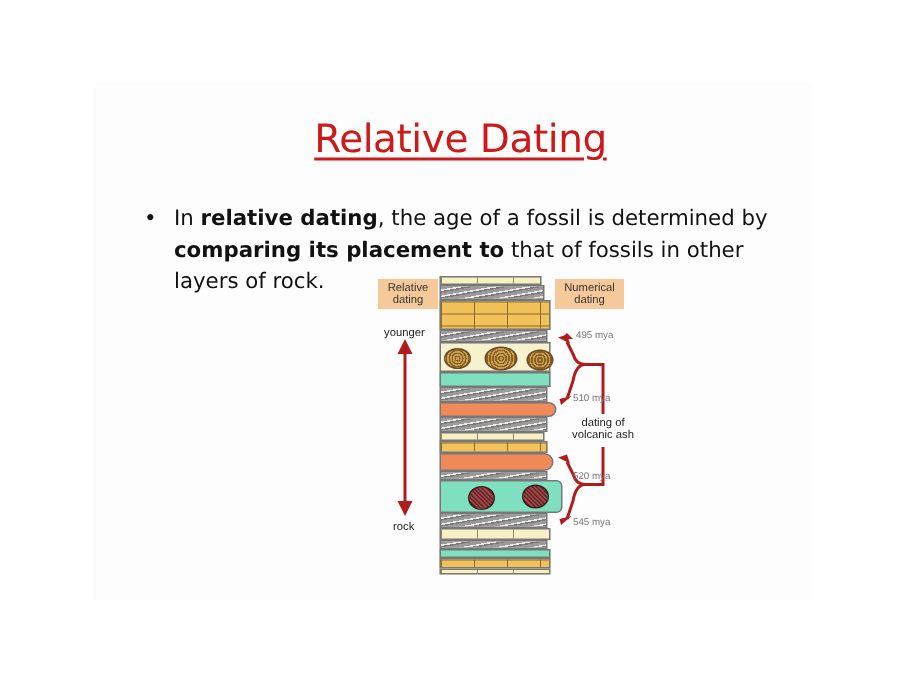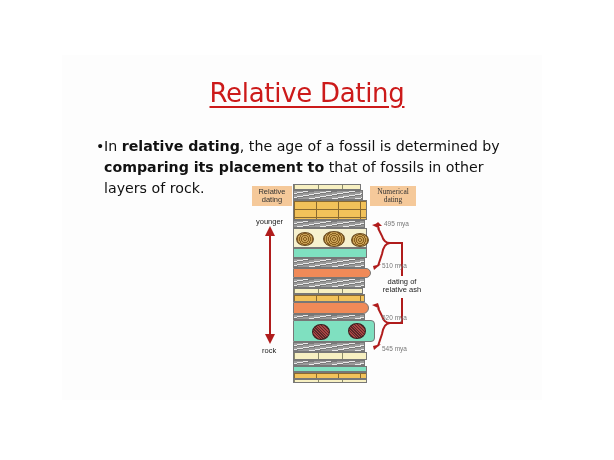--- a/index.html
+++ b/index.html
@@ -1,21 +1,21 @@
 <!DOCTYPE html>
 <html><head>
 <meta charset="utf-8">
 <style>
   html, body { margin: 0; padding: 0; }
   body { width: 614px; height: 460px; background: #ffffff; position: relative; overflow: hidden; font-family: "Liberation Sans", sans-serif; }
   .slide { position: absolute; left: 62px; top: 55px; width: 480px; height: 345px; background: #fdfdfd; }
   .title { position: absolute; left: 0; width: 614px; top: 78px; text-align: center; font-family: "DejaVu Sans", sans-serif; font-size: 26px; color: #cc1a1a; text-decoration: underline; text-decoration-thickness: 2px; text-underline-offset: 4px; letter-spacing: -0.3px; }
   .bullet { position: absolute; left: 96px; top: 136px; width: 440px; font-family: "DejaVu Sans", sans-serif; font-size: 14.2px; line-height: 21px; color: #111; }
   .bullet .dot { position: absolute; left: 0; top: 0; }
-  .bullet .txt { position: absolute; left: 8px; top: 0; width: 420px; }
+  .bullet .txt { position: absolute; left: 20px; top: 0; width: 420px; }
   .bullet b { font-weight: bold; }
   .diagram { position: absolute; left: 250px; top: 180px; width: 175px; height: 205px; }
   .lbl-box { position: absolute; background: #f5c99a; font-size: 7.5px; line-height: 8px; text-align: center; color: #333; padding: 2px 3px; }
   .small { position: absolute; font-size: 7.5px; color: #222; }
   .mya { position: absolute; font-size: 6.5px; color: #777; }
   .layer { position: absolute; left: 43px; box-sizing: border-box; border: 1px solid #777; }
   .shale { background: repeating-linear-gradient(170deg, #9a9a9a 0 2px, #e8e8e8 2px 3px, #7a7a7a 3px 4px); }
   .brick-yellow { background-color: #f2c25a; background-image: linear-gradient(#8a6a30 1px, transparent 1px), linear-gradient(90deg, #8a6a30 1px, transparent 1px); background-size: 22px 8px, 22px 8px; }
   .brick-cream { background-color: #f7f0c2; background-image: linear-gradient(90deg, #8a8a6a 1px, transparent 1px); background-size: 24px 100%; }
   .cream { background: #f6f1cf; }
@@ -31,21 +31,21 @@
 
 <div class="title">Relative Dating</div>
 
 <div class="bullet">
   <span class="dot">•</span>
   <span class="txt"><span>In </span><b>relative dating</b><span>, the age of a fossil is determined by </span><b>comparing its placement to</b><span> that of fossils in other layers of rock.</span></span>
 </div>
 
 <div class="diagram">
   <div class="lbl-box" style="left:2px; top:6px; width:34px;">Relative dating</div>
-  <div class="lbl-box" style="left:120px; top:6px; width:40px;font-family:Liberation Serif, serif;">Numerical dating</div>
+  <div class="lbl-box" style="left:120px; top:6px; width:40px;">Numerical dating</div>
 
   <div class="small" style="left:6px; top:37px;text-align:right;">younger</div>
   <div class="small" style="left:12px; top:166px;">rock</div>
 
   <svg style="position:absolute; left:0; top:0;" width="175" height="205">
     <line x1="20" y1="52" x2="20" y2="158" stroke="#b01c1c" stroke-width="2"></line>
     <polygon points="15,56 25,56 20,46" fill="#b01c1c"></polygon>
     <polygon points="15,154 25,154 20,164" fill="#b01c1c"></polygon>
     <path d="M152 96 L152 63 L140 63 Q134 63 132 56 L128 48" stroke="#b01c1c" stroke-width="2" fill="none"></path>
     <path d="M140 63 Q134 63 132 74 L128 86" stroke="#b01c1c" stroke-width="2" fill="none"></path>
@@ -53,21 +53,21 @@
     <polygon points="122,45 130,49 128,43" fill="#b01c1c"></polygon>
     <polygon points="123,86 131,84 124,90" fill="#b01c1c"></polygon>
     <path d="M152 118 L152 143 L140 143 Q134 143 132 136 L128 128" stroke="#b01c1c" stroke-width="2" fill="none"></path>
     <path d="M140 143 Q134 143 132 154 L128 166" stroke="#b01c1c" stroke-width="2" fill="none"></path>
     <polygon points="122,125 130,129 128,123" fill="#b01c1c"></polygon>
     <polygon points="123,166 131,164 124,170" fill="#b01c1c"></polygon>
   </svg>
 
   <div class="mya" style="left:134px; top:40px;">495 mya</div>
   <div class="mya" style="left:132px; top:82px;">510 mya</div>
-  <div class="small" style="left:130px; top:98px; width:44px; text-align:center; line-height:8px;">dating of relative ash</div>
+  <div class="small" style="left:130px; top:98px; width:44px; text-align:center; line-height:8px;">dating of volcanic ash</div>
   <div class="mya" style="left:132px; top:134px;">520 mya</div>
   <div class="mya" style="left:132px; top:165px;">545 mya</div>
 
   <div class="layer brick-cream" style="top:4px; height:6px; width:68px;"></div>
   <div class="layer shale" style="top:10px; height:10px; width:70px;"></div>
   <div class="layer brick-yellow" style="top:20px; height:20px; width:74px;"></div>
   <div class="layer shale" style="top:40px; height:8px; width:72px;"></div>
   <div class="layer cream" style="top:48px; height:20px; width:74px;"></div>
   <div class="fossil" style="left:46px; top:52px;"></div>
   <div class="fossil" style="left:73px; top:51px; width:20px; height:14px;"></div>

